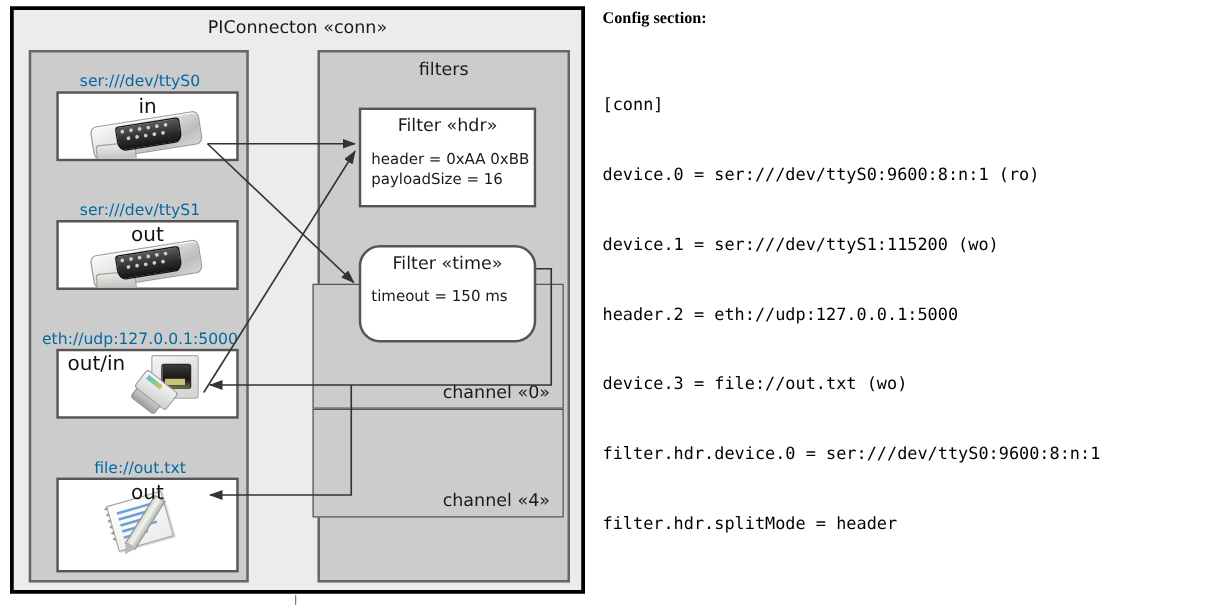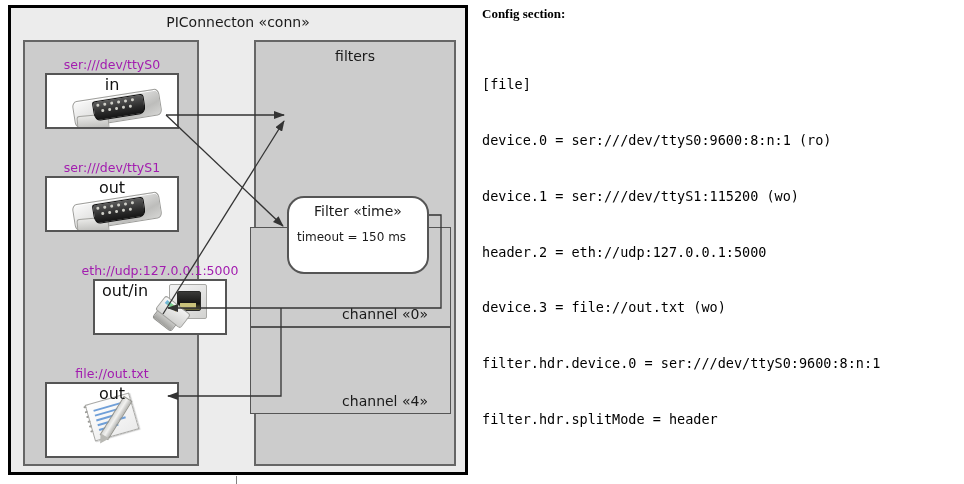--- a/index.html
+++ b/index.html
@@ -66,34 +66,34 @@
   }
 
   
   .device {
     position: absolute;
     left: 20px;
     width: 134px;
   }
   .device-label {
     font-size: 12.5px;
-    color: #a21caf;
+    color: #0369a1;
     text-align: center;
     line-height: 17px;
     white-space: nowrap;
   }
   .device-label.wide {
     position: absolute;
     left: -14px;
     width: 162px;
     text-align: center;
   }
   .device-card {
     position: relative;
-    width: 134px;
+    width: 146px;
     height: 56px;
     background: #ffffff;
     border: 2px solid #555555;
     box-sizing: border-box;
     overflow: hidden;
     padding-left: 16px;
   }
   .device-card .dir {
     position: absolute;
     top: 1px;
@@ -289,21 +289,21 @@
   .channel-box {
     position: absolute;
     background: #cccccc;
     border: 1px solid #555555;
     box-sizing: border-box;
   }
   #channel-0 { left: 239px; top: 219px; width: 201px; height: 100px; }
   #channel-1 { left: 239px; top: 319px; width: 201px; height: 87px; }
   .channel-label {
     position: absolute;
-    right: 22px; bottom: 4px;
+    right: 10px; bottom: 4px;
     font-size: 14px;
     color: #1a1a1a;
     white-space: nowrap;
     margin-top: 38px;
   }
 
   
   #arrows {
     position: absolute;
     left: 0; top: 0;
@@ -394,21 +394,21 @@
               <i style="left:4px;top:6px"></i>
                 <i style="left:11px;top:6px"></i>
               <i style="left:18px;top:6px"></i>
                 <i style="left:25px;top:6px"></i>
               <i style="left:32px;top:6px"></i>
             </div>
           </div>
         </div>
       </div>
 
-      <div class="device" style="top:220px;margin-left:48px;">
+      <div class="device" style="top:220px;">
         <div class="device-label wide" style="top:0;">eth://udp:127.0.0.1:5000</div>
         <div class="device-card" style="margin-top:17px;">
           <div class="dir dir-left">out/in</div>
           <div class="rj45">
             <div class="jack"></div>
             <div class="cord"></div>
             <div class="plug">
                 <i></i>
               </div>
           </div>
@@ -445,20 +445,27 @@
       <div id="filters-title">filters</div>
     </div>
 
     <div id="channel-0" class="channel-box">
       <div class="channel-label">channel «0»</div>
     </div>
     <div id="channel-1" class="channel-box">
       <div class="channel-label">channel «4»</div>
     </div>
 
+    <div id="filter-hdr" class="filter-card">
+      <div class="fc-title">Filter «hdr»</div>
+      <div class="fc-body">
+        <div>header = 0xAA 0xBB</div>
+        <div>payloadSize = 16</div>
+      </div>
+    </div>
 
     <div id="filter-time" class="filter-card">
       <div class="fc-title">Filter «time»</div>
       <div class="fc-body">
         <div>timeout = 150 ms</div>
       </div>
     </div>
 
     <svg id="arrows" viewBox="0 0 460 470" xmlns="http://www.w3.org/2000/svg">
       <defs>
@@ -477,21 +484,21 @@
 
       <path d="M270,300 L270,388 L157,388" fill="none" stroke="#333333" stroke-width="1.3" marker-end="url(#ah)"></path>
     </svg>
   </div>
 
   <div class="tick" style="left:236px; top:476px; height:8px;"></div>
 
   <div id="config">
     <div id="config-heading">Config section:</div>
     <div id="config-lines">
-      <div>[file]</div>
+      <div>[conn]</div>
       <div>device.0 = ser:///dev/ttyS0:9600:8:n:1 (ro)</div>
       <div>device.1 = ser:///dev/ttyS1:115200 (wo)</div>
       <div>header.2 = eth://udp:127.0.0.1:5000</div>
       <div>device.3 = file://out.txt (wo)</div>
       <div>filter.hdr.device.0 = ser:///dev/ttyS0:9600:8:n:1</div>
       <div>filter.hdr.splitMode = header</div>
       
       
       
       

